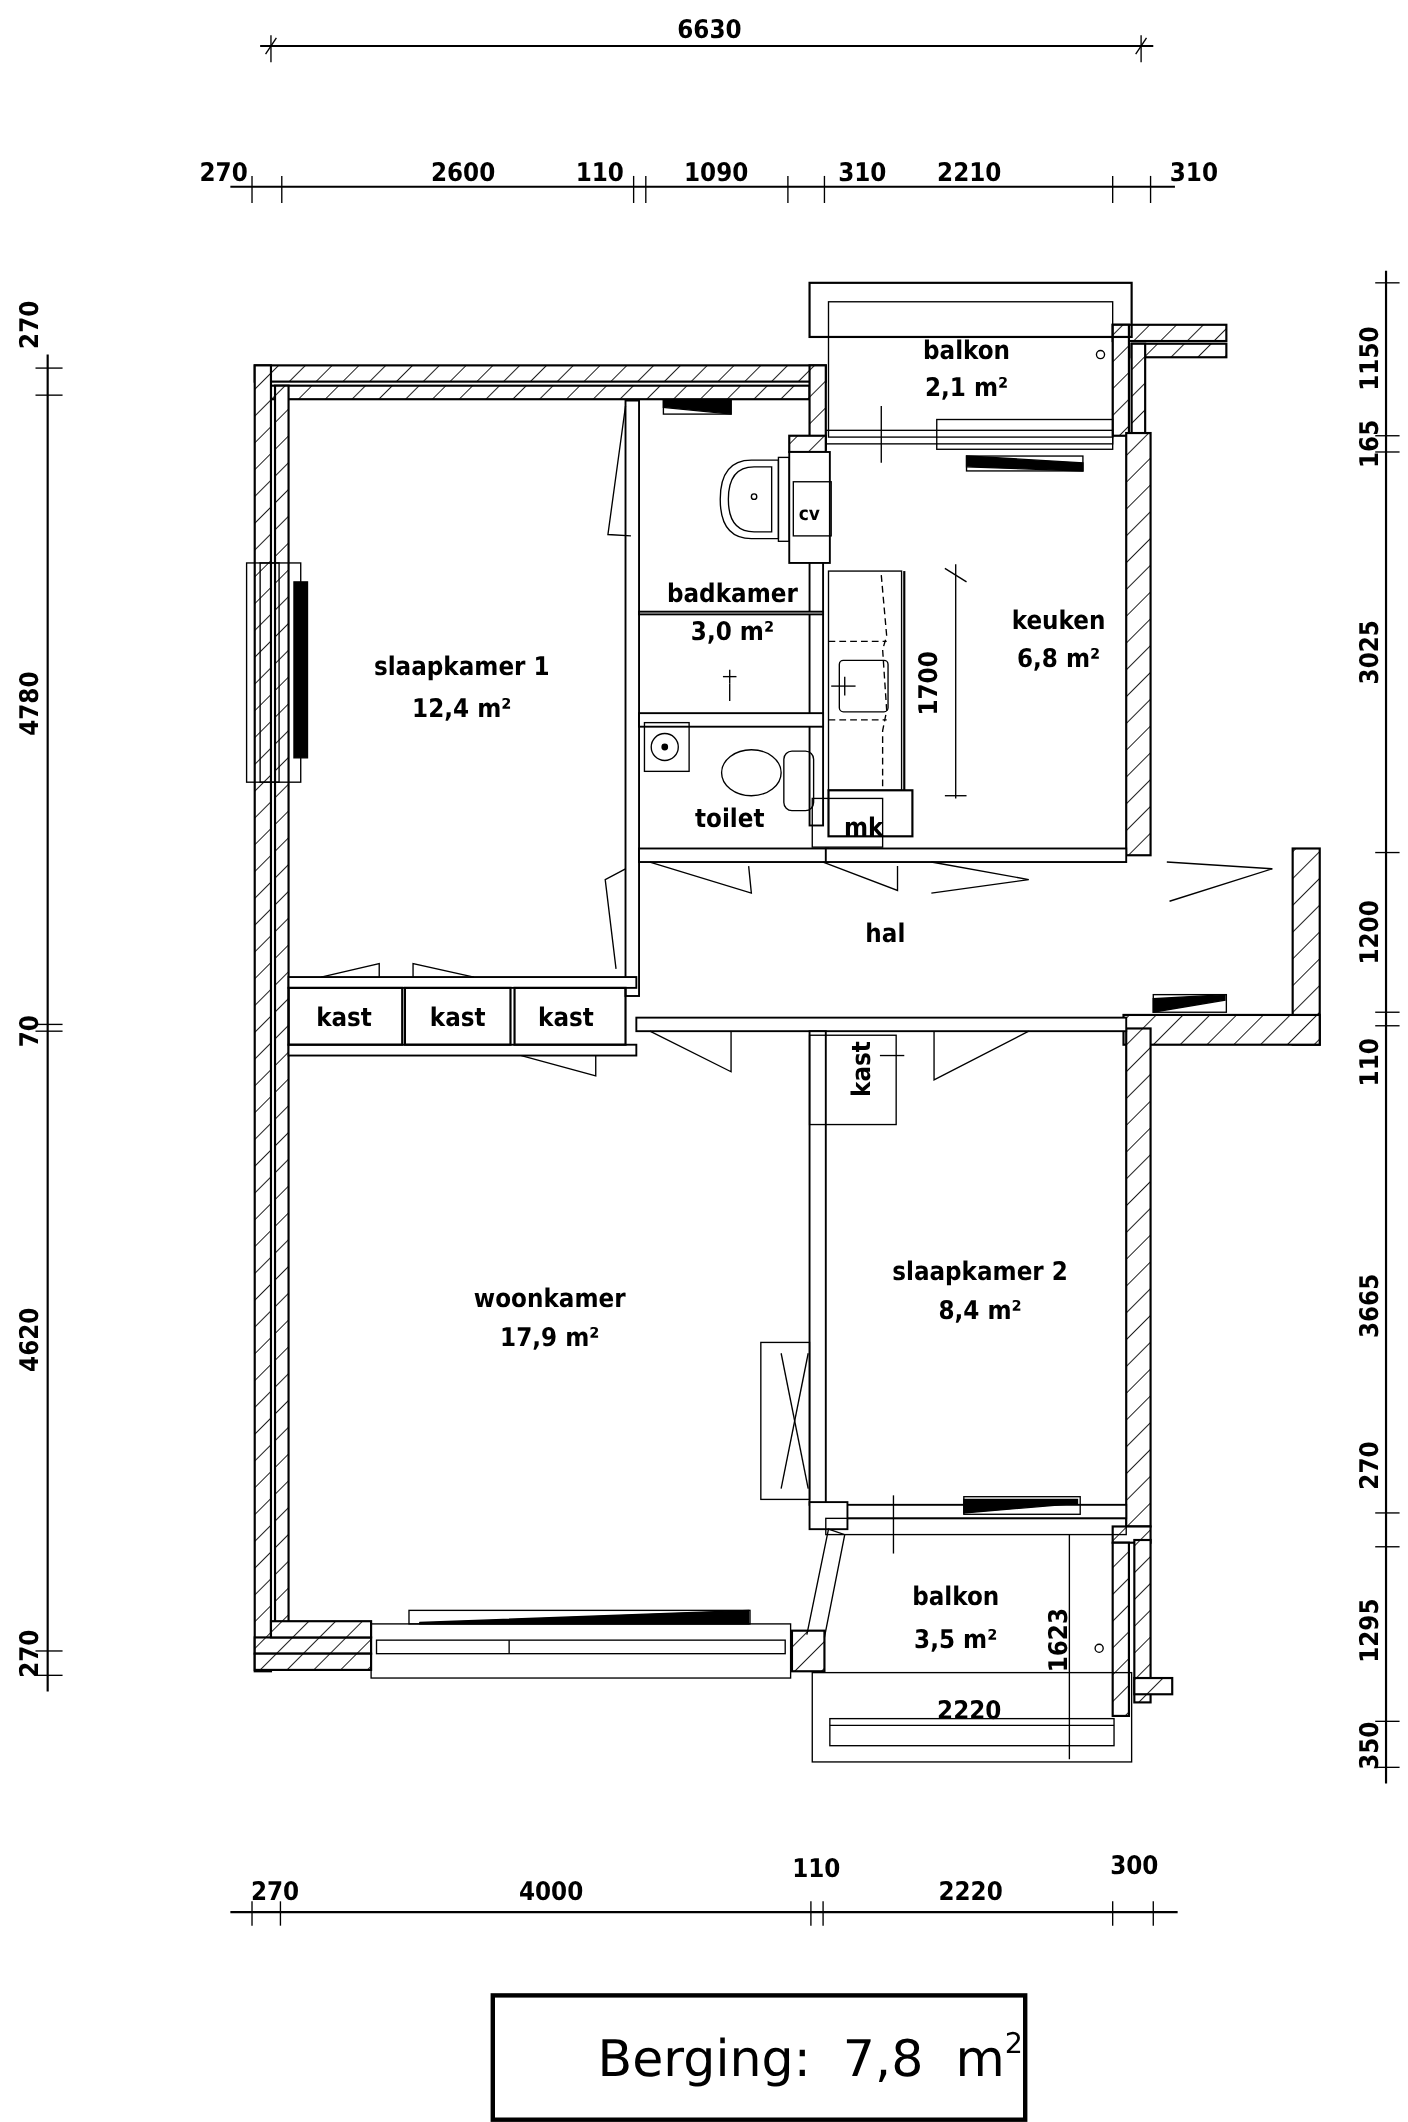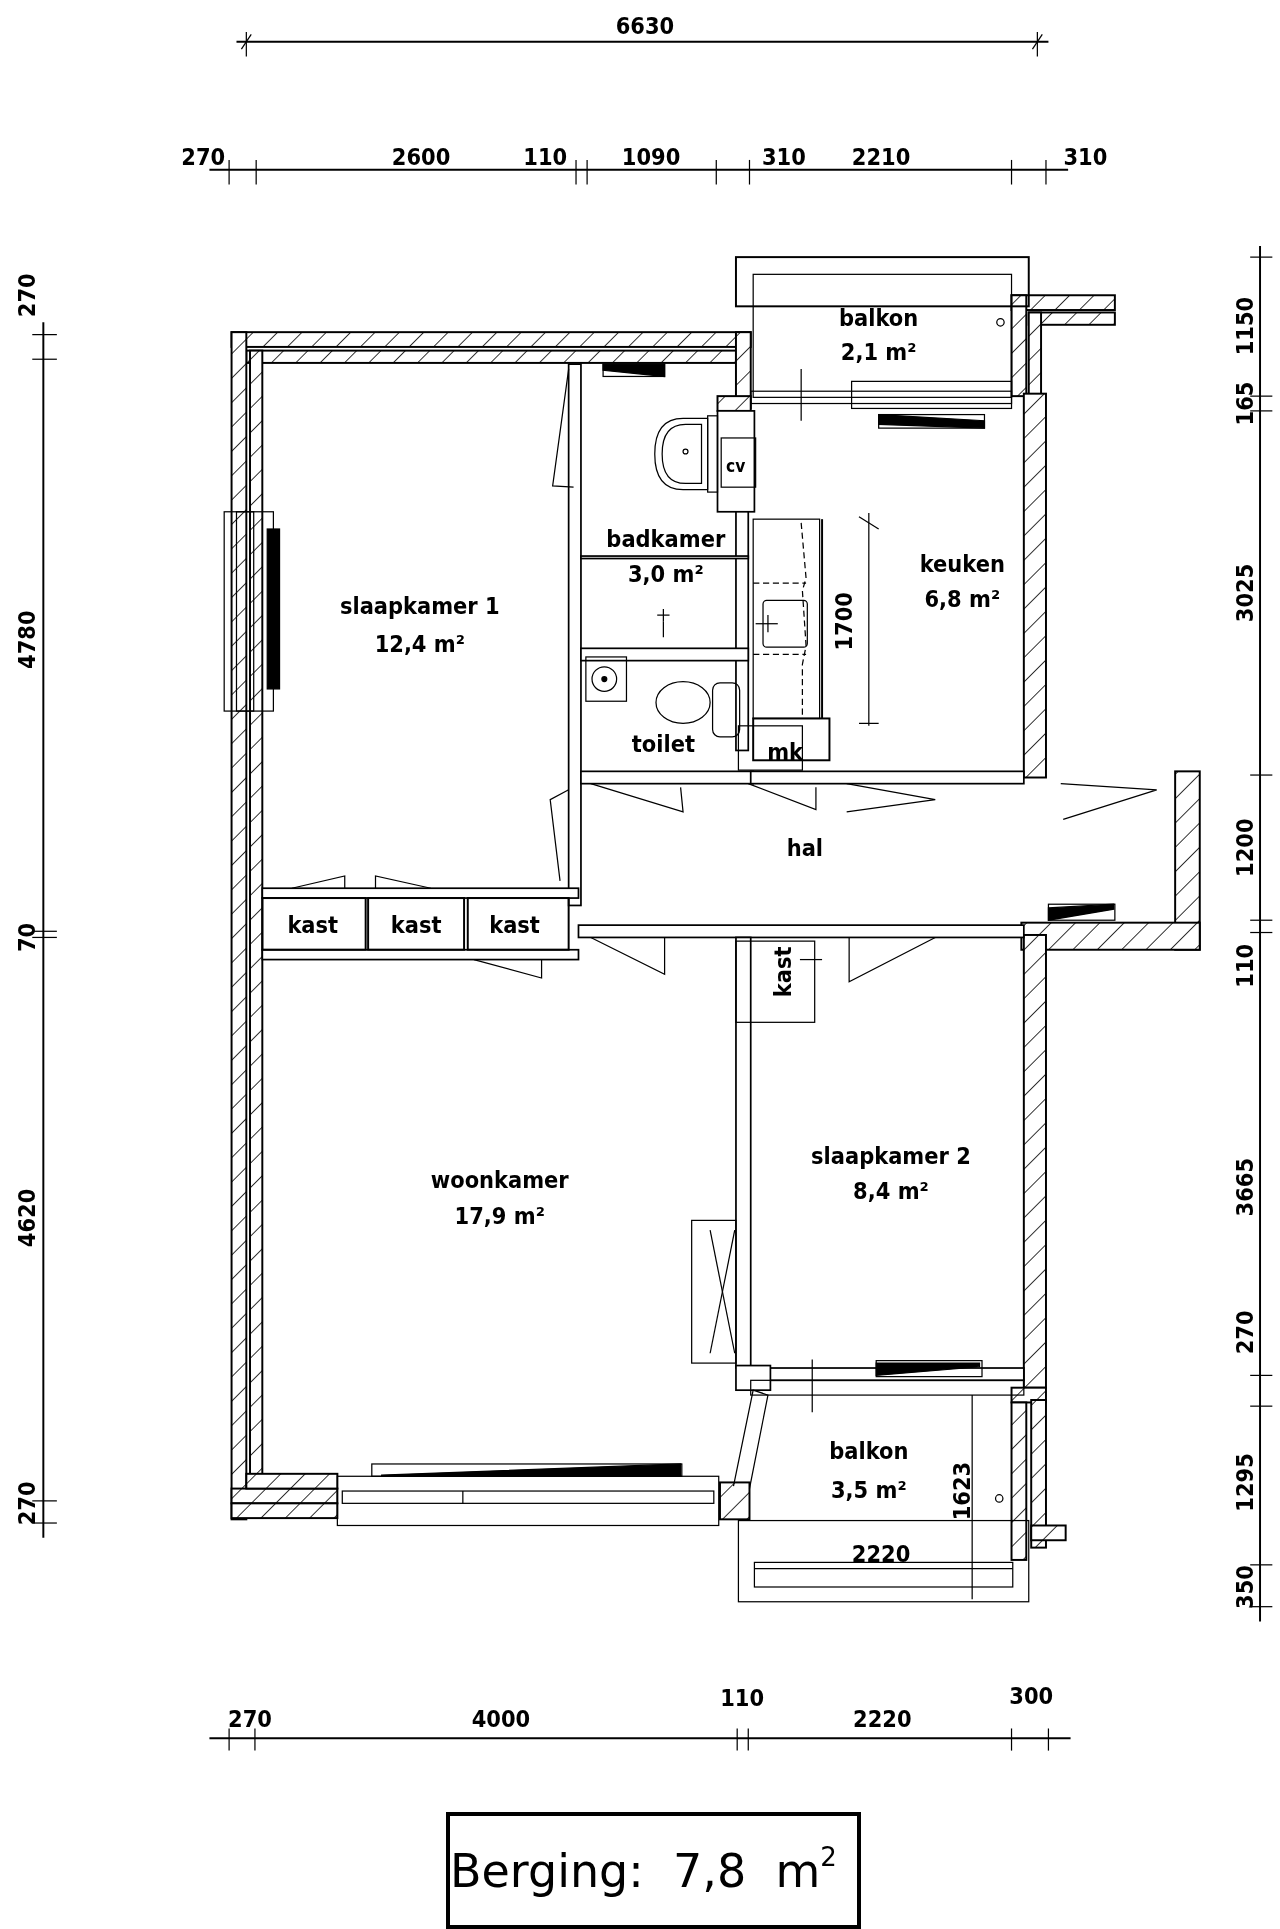--- a/index.html
+++ b/index.html
@@ -7,23 +7,23 @@
   #plan { position:absolute; left:0; top:0; width:1280px; height:1929px; }
   svg text { font-family: "DejaVu Sans Condensed", "DejaVu Sans", sans-serif; fill:#000; }
   .dimtxt { font-size:19px; font-weight:bold; }
   .room { font-size:19px; font-weight:bold; text-anchor:middle; }
   .ln { stroke:#000; stroke-width:1.6; fill:none; }
   .thin { stroke:#000; stroke-width:1; fill:none; }
   .wall { stroke:#000; stroke-width:1.6; fill:url(#hatch); }
   .wallw { stroke:#000; stroke-width:1.4; fill:#fff; }
   .dash { stroke:#000; stroke-width:1; fill:none; stroke-dasharray:5 3; }
   .solid { fill:#000; stroke:#000; stroke-width:1; }
-  #berging { position:absolute; left:446px; top:1812px; width:415px; height:117px;
+  #berging { position:absolute; left:446px; top:1812px; width:488px; height:117px;
              border:4px solid #000; box-sizing:border-box; display:flex;
-             align-items:center; justify-content:flex-start; }
+             align-items:center; justify-content:flex-end; }
   #berging span { font-family:"DejaVu Sans", sans-serif; font-size:46px; color:#000; }
   #berging sup { font-size:26px; position:relative; top:-4px; }
 </style>
 </head>
 <body>
 
 <svg id="plan" viewBox="0 0 1040 1568" xmlns="http://www.w3.org/2000/svg">
   <defs>
     <pattern id="hatch" patternUnits="userSpaceOnUse" width="14" height="14" patternTransform="rotate(45)">
       <rect width="14" height="14" fill="#fff"></rect>

